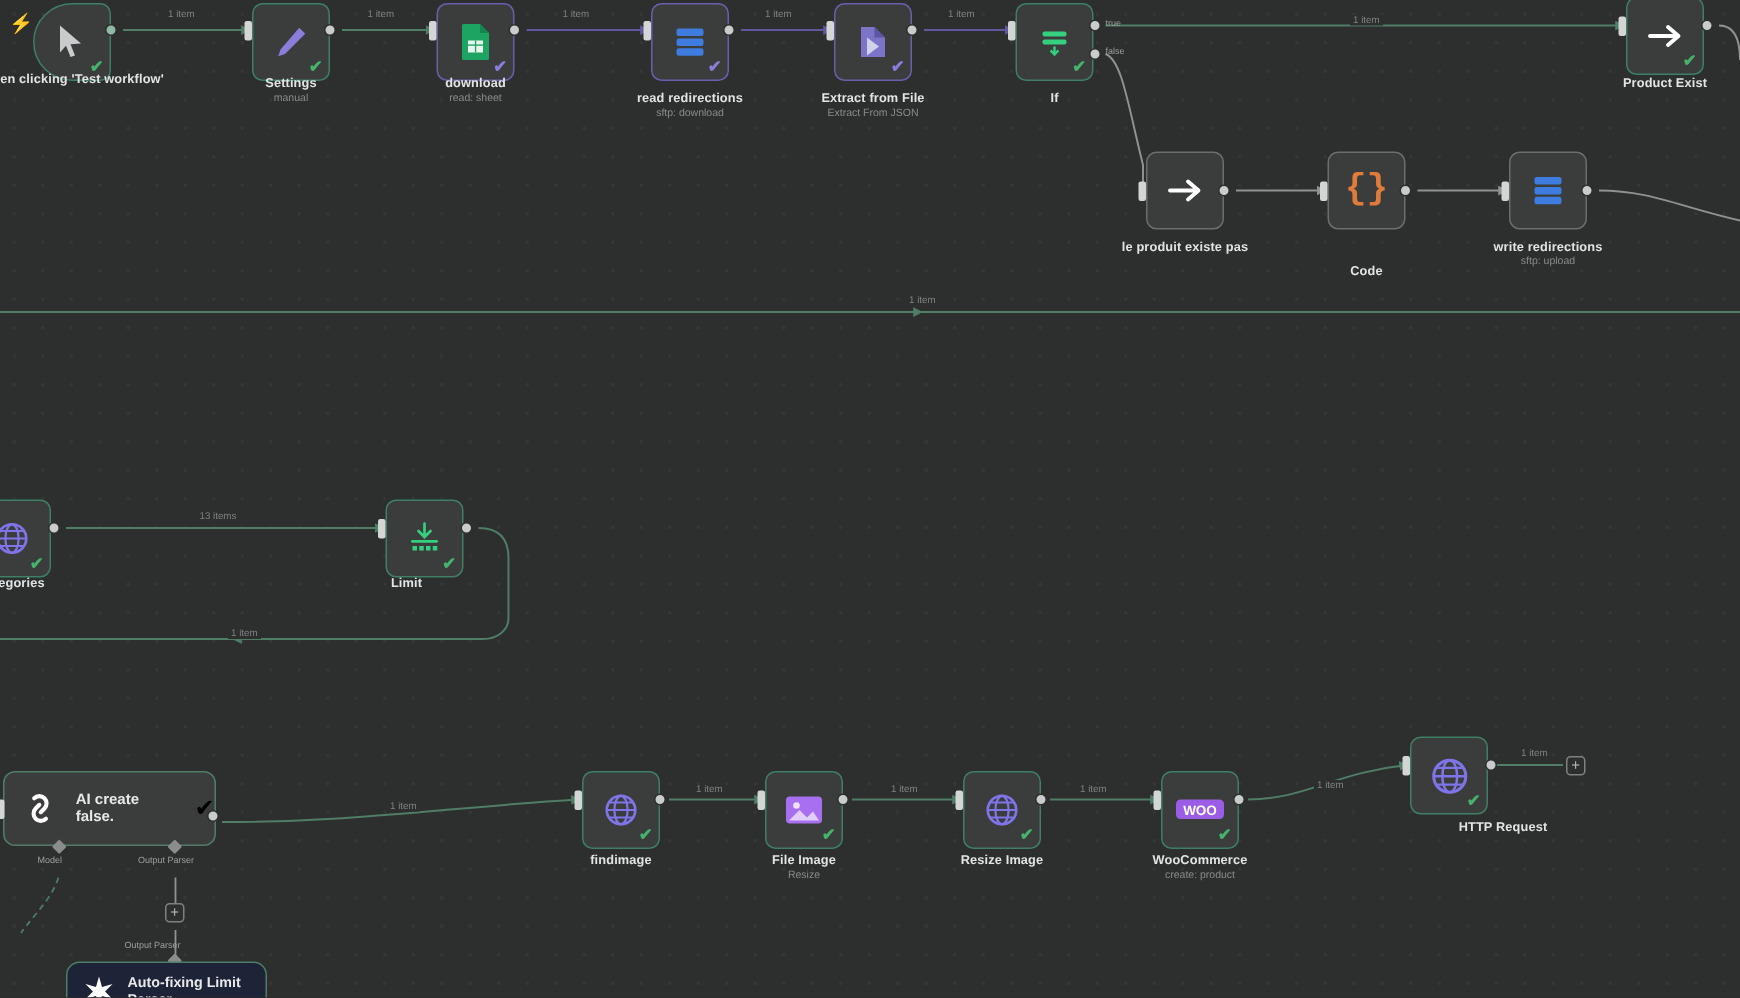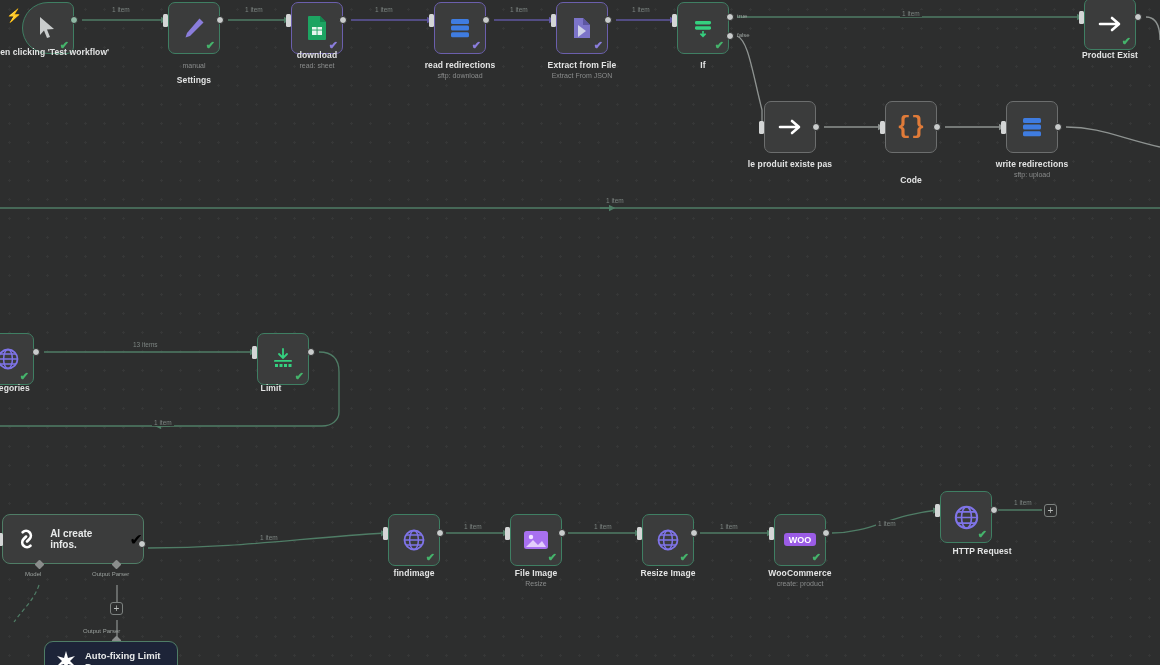--- a/index.html
+++ b/index.html
@@ -197,21 +197,21 @@
     <span class="tick">✔</span>
   </div>
   <div class="nlabel" style="left:-27px;top:47px;">When clicking 'Test workflow'</div>
 
   <div class="node ok" style="left:168px;top:2px;">
     <svg class="icon-svg" width="24" height="24" viewBox="0 0 24 24">
       <path d="M17.5 2.5 L21.5 6.5 L8 20 L3.5 21.5 L5 17 Z" fill="#8a7ddb"></path>
     </svg>
     <span class="tick">✔</span>
   </div>
-  <div class="nlabel" style="left:119px;top:50px;margin-top:25px;">Settings</div>
+  <div class="nlabel" style="left:119px;top:50px;">Settings</div>
   <div class="nsub" style="left:119px;top:61px;">manual</div>
 
   <div class="node purpleborder" style="left:291px;top:2px;">
     <svg class="icon-svg" width="22" height="26" viewBox="0 0 22 26">
       <path d="M2 1 h12 l6 6 v17 a1 1 0 0 1 -1 1 H3 a1 1 0 0 1 -1 -1 V2 a1 1 0 0 1 1 -1z" fill="#1da462"></path>
       <path d="M14 1 l6 6 h-6z" fill="#13864e"></path>
       <rect x="6" y="12" width="10" height="8" fill="#ffffff" opacity=".9"></rect>
       <rect x="6" y="14.6" width="10" height=".9" fill="#1da462"></rect>
       <rect x="10.6" y="12" width=".9" height="8" fill="#1da462"></rect>
     </svg>
@@ -349,28 +349,28 @@
   <div class="nsub" style="left:725px;top:579px;">create: product</div>
 
   <div class="node ok" style="left:940px;top:491px;">
     <svg class="icon-svg" width="27" height="27" viewBox="0 0 24 24">
       <circle cx="12" cy="12" r="9.5" fill="none" stroke="#7f74e8" stroke-width="1.8"></circle>
       <ellipse cx="12" cy="12" rx="4.4" ry="9.5" fill="none" stroke="#7f74e8" stroke-width="1.5"></ellipse>
       <path d="M2.6 12 H21.4 M4.2 7 H19.8 M4.2 17 H19.8" stroke="#7f74e8" stroke-width="1.4"></path>
     </svg>
     <span class="tick">✔</span>
   </div>
-  <div class="nlabel" style="left:907px;top:546px;">HTTP Request</div>
+  <div class="nlabel" style="left:927px;top:546px;">HTTP Request</div>
 
   <div class="bigNode" style="left:2px;top:514px;width:142px;">
     <svg class="icon-svg" width="28" height="28" viewBox="0 0 28 28">
       <path d="M10 7 a5 5 0 0 1 7 0 a5 5 0 0 1 0 7 l-2.5 2.5" stroke="#ffffff" stroke-width="2.8" fill="none" stroke-linecap="round"></path>
       <path d="M18 21 a5 5 0 0 1 -7 0 a5 5 0 0 1 0 -7 l2.5 -2.5" stroke="#ffffff" stroke-width="2.8" fill="none" stroke-linecap="round"></path>
     </svg>
-    <span class="nm">AI create infos.</span>
+    <span class="nm">AI create false.</span>
     <span class="tick">✔</span>
   </div>
   <div class="diamond" style="left:36px;top:561px;"></div>
   <div class="diamond" style="left:113px;top:561px;"></div>
   <div class="plabel" style="left:25px;top:571px;">Model</div>
   <div class="plabel" style="left:92px;top:571px;">Output Parser</div>
 
   <div class="addbtn" style="left:110px;top:602px;">+</div>
   <div class="plabel" style="left:83px;top:628px;">Output Parser</div>
   <div class="diamond" style="left:113px;top:637px;"></div>

